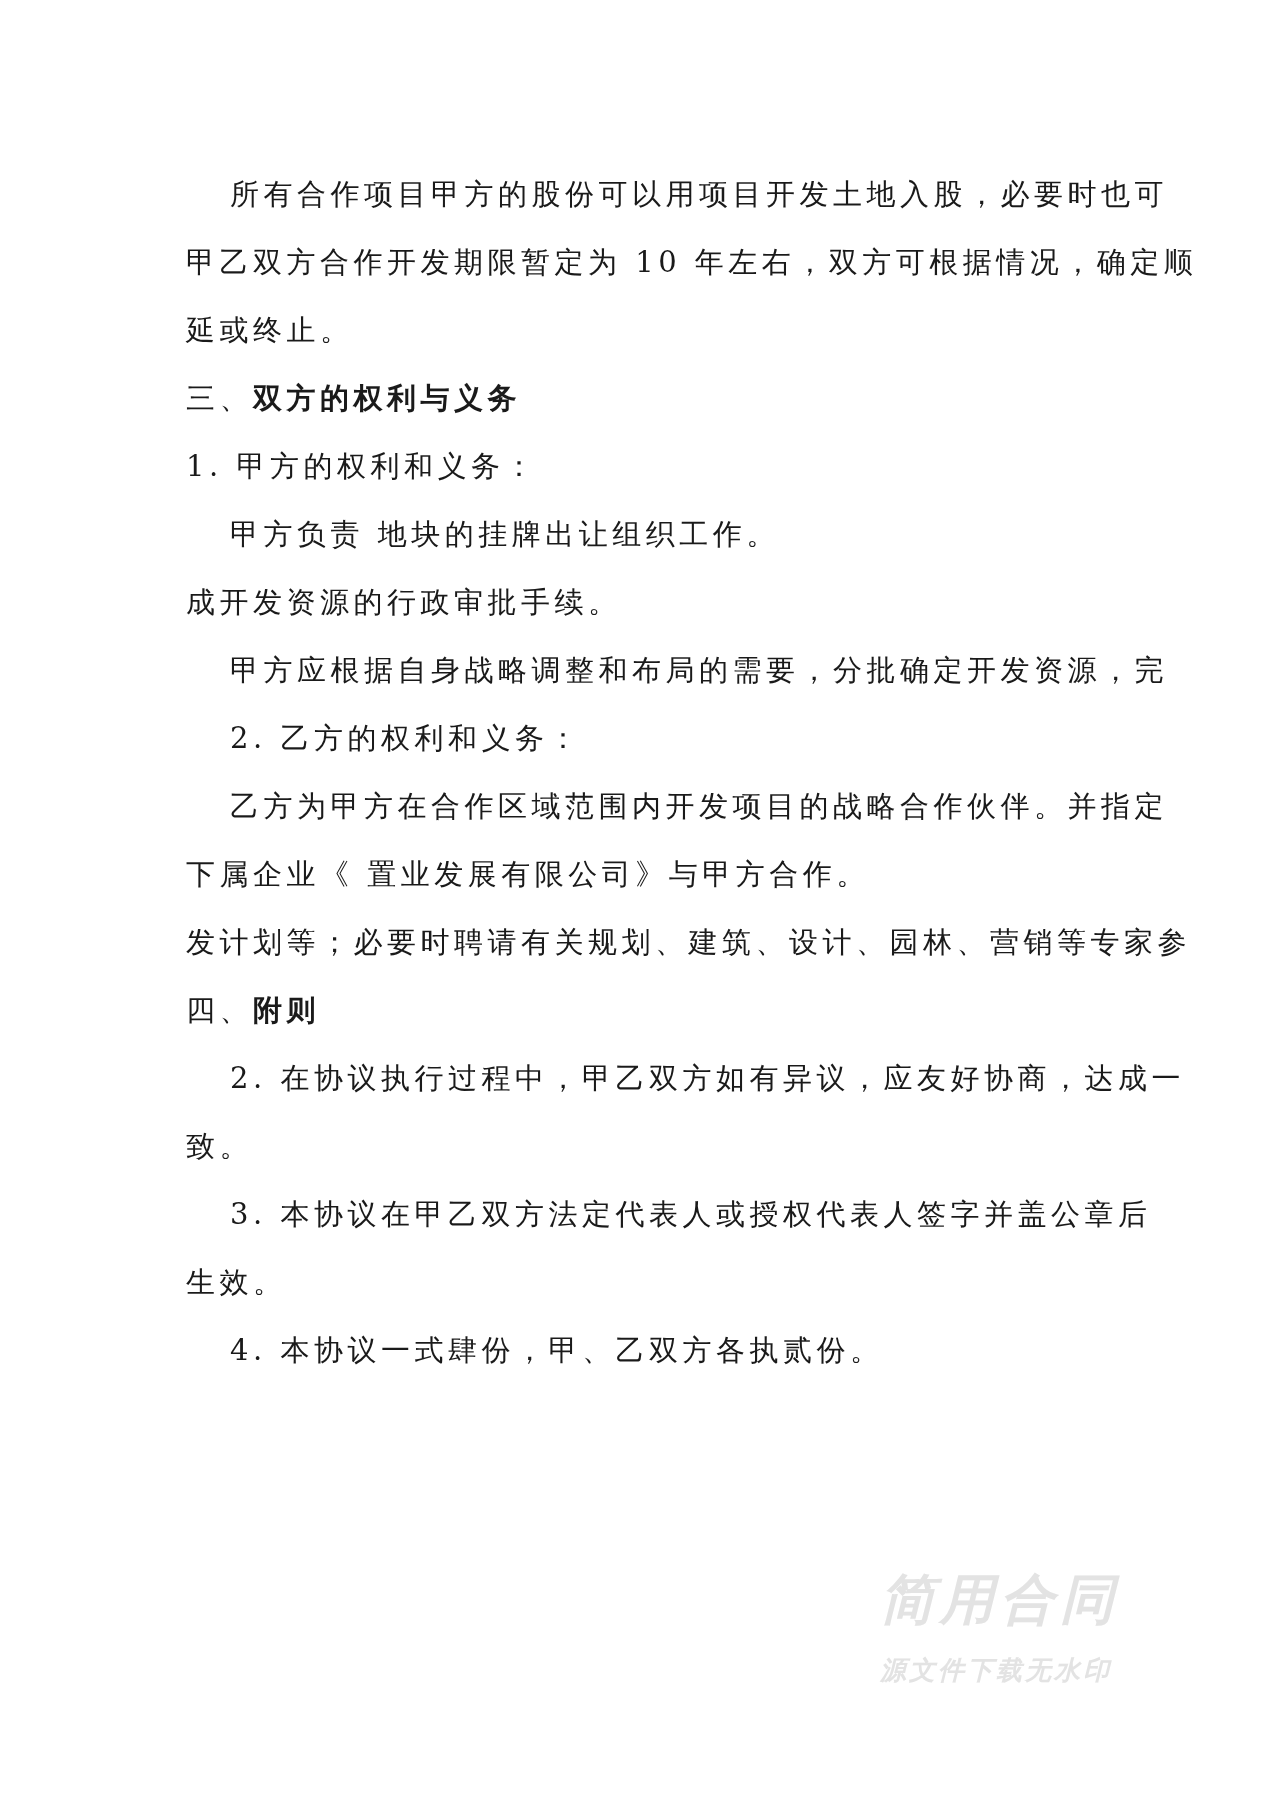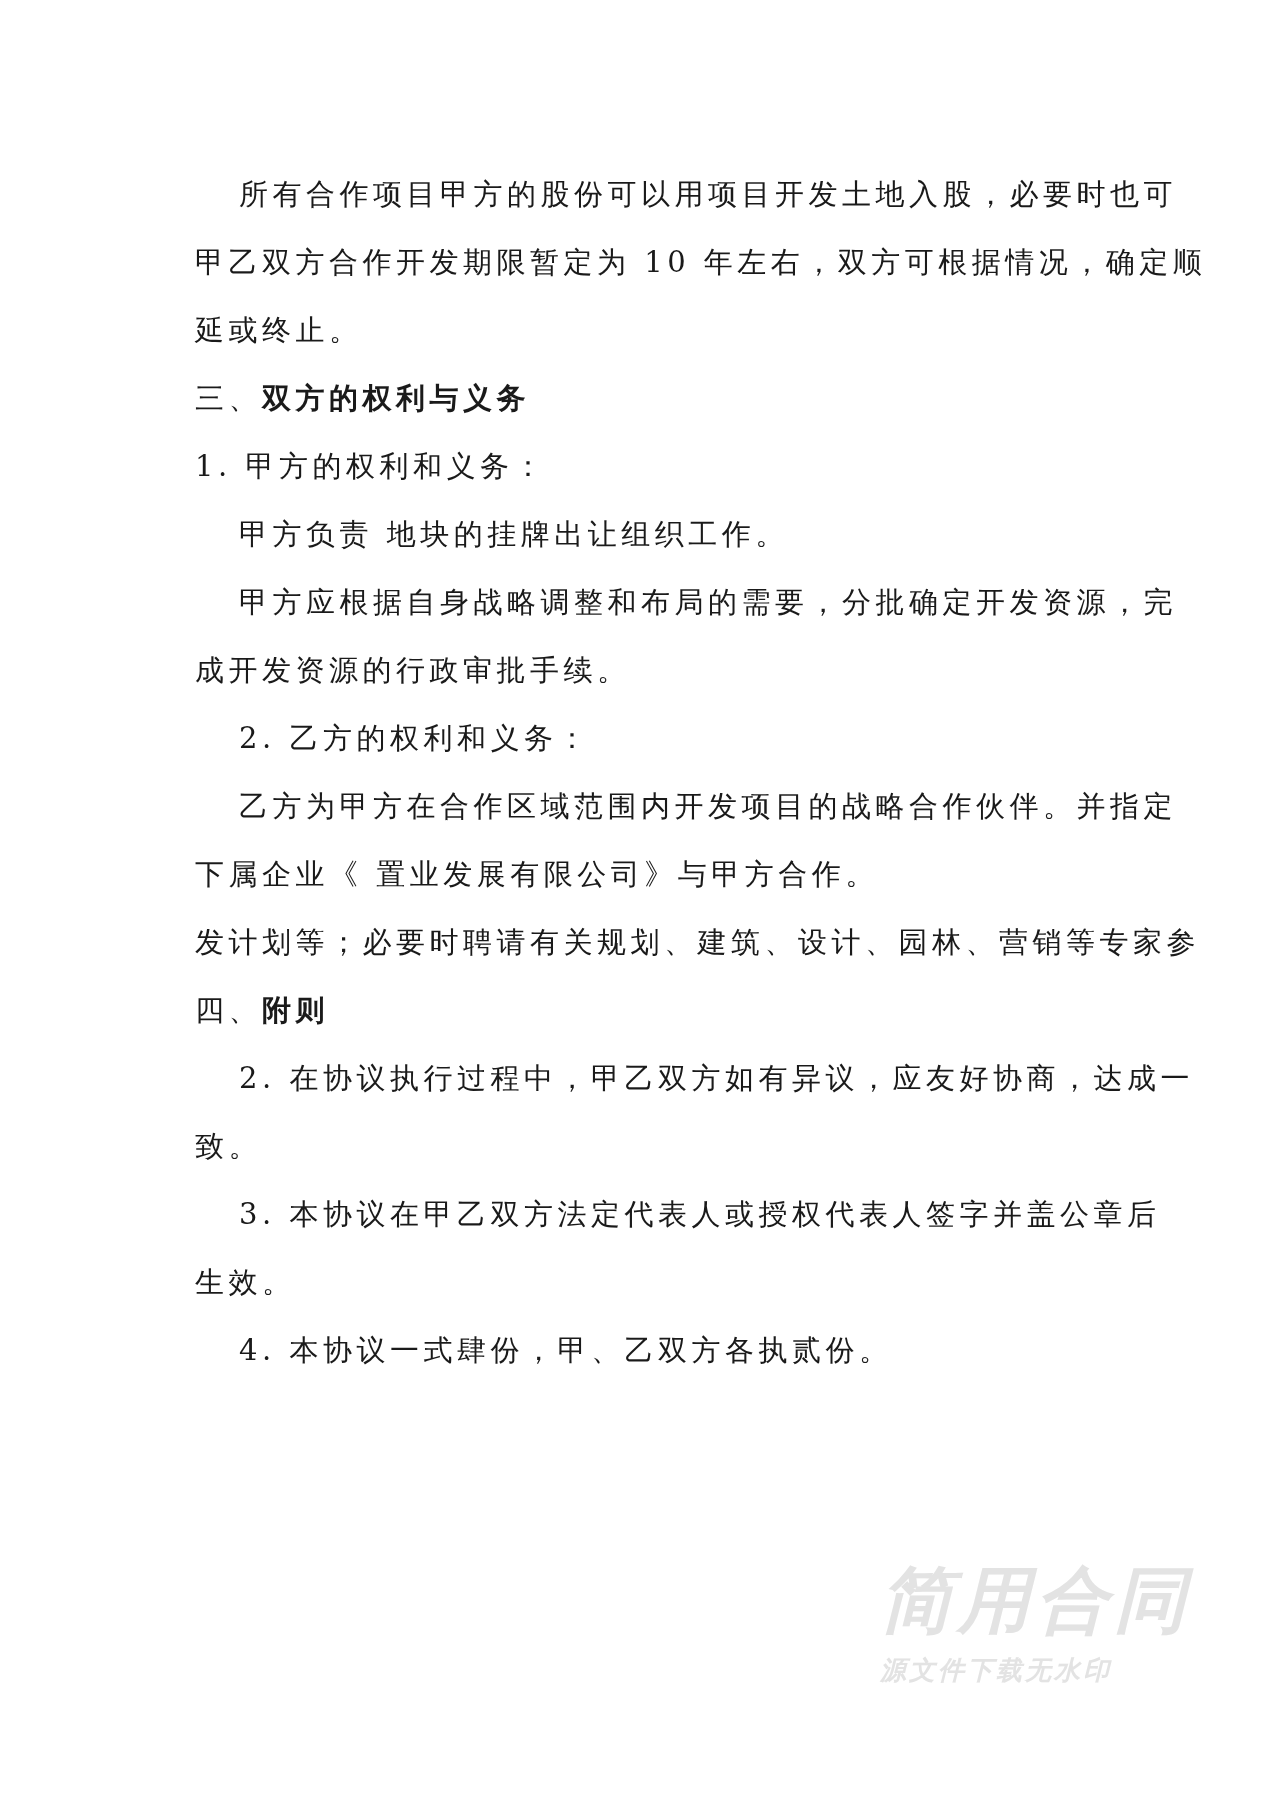--- a/index.html
+++ b/index.html
@@ -1,42 +1,42 @@
 <!DOCTYPE html>
 <html><head>
 <meta charset="utf-8">
 <style>
   html, body { margin: 0; padding: 0; background: #ffffff; }
   body { width: 1280px; height: 1810px; position: relative; overflow: hidden;
          font-family: "DejaVu Serif", "Liberation Serif", serif; color: #1a1a1a; }
-  .page { position: absolute; left: 195px; top: 160px; width: 895px; }
+  .page { position: absolute; left: 186px; top: 160px; width: 895px; }
   .line { height: 68px; line-height: 68px; font-size: 29px; letter-spacing: 4.5px;
           white-space: nowrap; overflow: visible; }
   .indent { padding-left: 44px; }
   .bold { font-weight: bold; font-family: "DejaVu Sans", "Liberation Sans", sans-serif; }
   .h-prefix { font-weight: normal; font-family: "DejaVu Serif", "Liberation Serif", serif; }
   .watermark { position: absolute; left: 880px; top: 1560px; width: 320px; color: #e3e3e3;
                font-family: "DejaVu Sans", "Liberation Sans", sans-serif; font-weight: bold;
                font-style: italic; user-select: none; }
-  .wm-main { font-size: 72px; letter-spacing: 6px; line-height: 80px; }
+  .wm-main { font-size: 54px; letter-spacing: 6px; line-height: 80px; }
   .wm-sub { font-size: 26px; letter-spacing: 3px; line-height: 40px; margin-top: 10px; }
 </style>
 </head>
 <body>
 
 <div class="page">
   <div class="line indent">所有合作项目甲方的股份可以用项目开发土地入股，必要时也可</div>
   <div class="line">甲乙双方合作开发期限暂定为 10 年左右，双方可根据情况，确定顺</div>
   <div class="line">延或终止。</div>
 
   <div class="line"><span class="h-prefix">三、</span><span class="bold">双方的权利与义务</span></div>
   <div class="line">1. 甲方的权利和义务：</div>
   <div class="line indent">甲方负责 地块的挂牌出让组织工作。</div>
+  <div class="line">成开发资源的行政审批手续。</div>
   <div class="line indent">甲方应根据自身战略调整和布局的需要，分批确定开发资源，完</div>
-  <div class="line">成开发资源的行政审批手续。</div>
 
   <div class="line indent">2. 乙方的权利和义务：</div>
   <div class="line indent">乙方为甲方在合作区域范围内开发项目的战略合作伙伴。并指定</div>
   <div class="line">下属企业《 置业发展有限公司》与甲方合作。</div>
   <div class="line">发计划等；必要时聘请有关规划、建筑、设计、园林、营销等专家参</div>
 
   <div class="line"><span class="h-prefix">四、</span><span class="bold">附则</span></div>
   <div class="line indent">2. 在协议执行过程中，甲乙双方如有异议，应友好协商，达成一</div>
   <div class="line">致。</div>
   <div class="line indent">3. 本协议在甲乙双方法定代表人或授权代表人签字并盖公章后</div>

